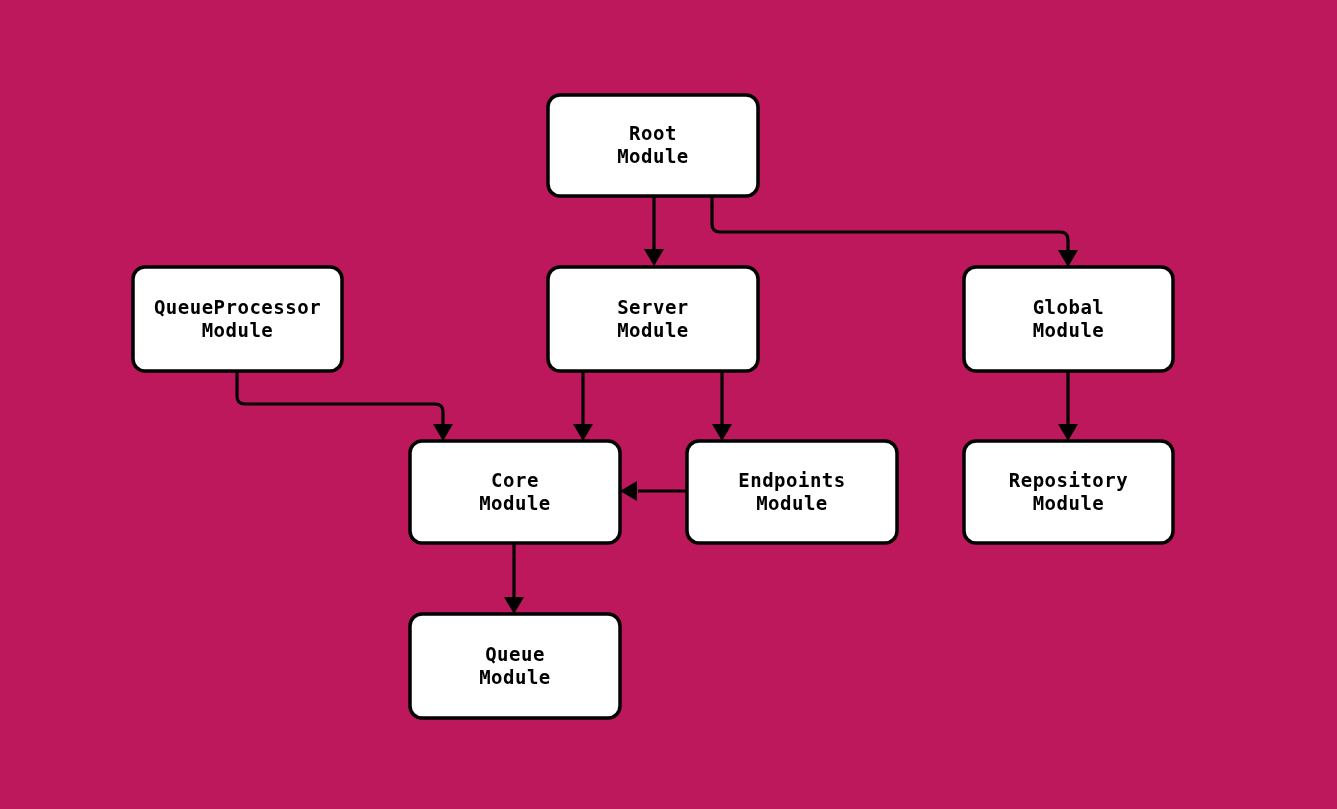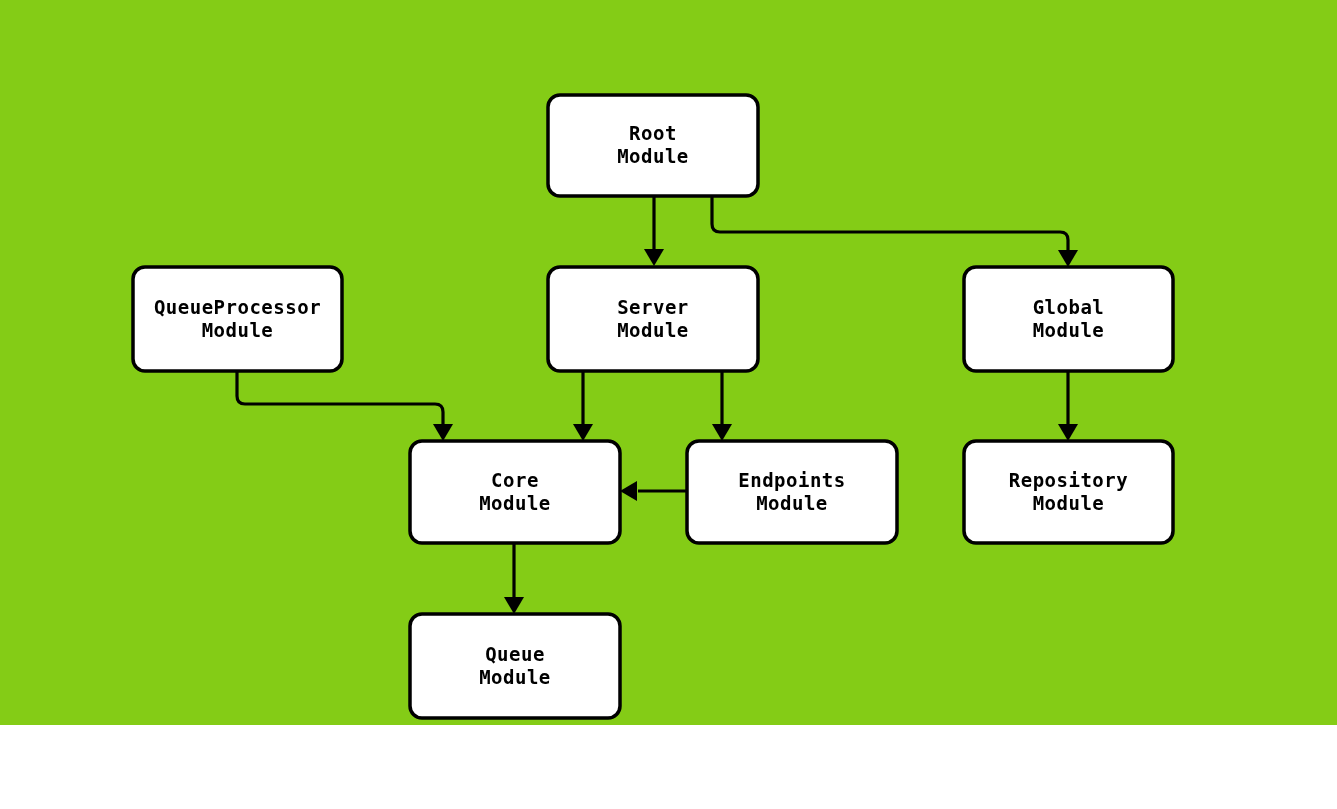--- a/index.html
+++ b/index.html
@@ -9,22 +9,22 @@
   }
   body {
     width: 1337px;
     height: 809px;
     overflow: hidden;
     font-family: "DejaVu Sans Mono", monospace;
   }
   #diagram-root {
     position: relative;
     width: 1337px;
-    height: 725px;
-    background: #84cc16;
+    height: 809px;
+    background: #be185d;
   }
   svg#graph {
     display: block;
     width: 1337px;
     height: 809px;
   }
   .node-box {
     fill: #ffffff;
     stroke: #000000;
     stroke-width: 3.5;

